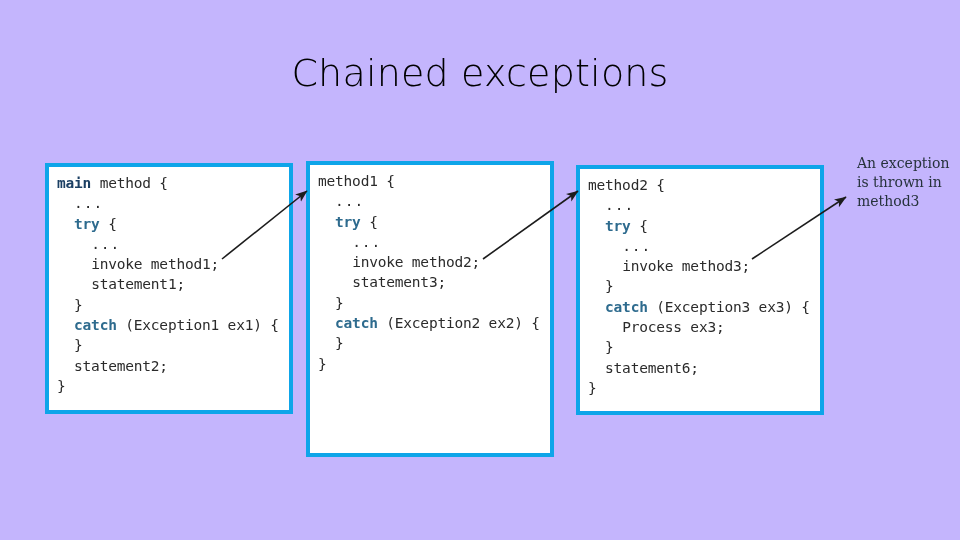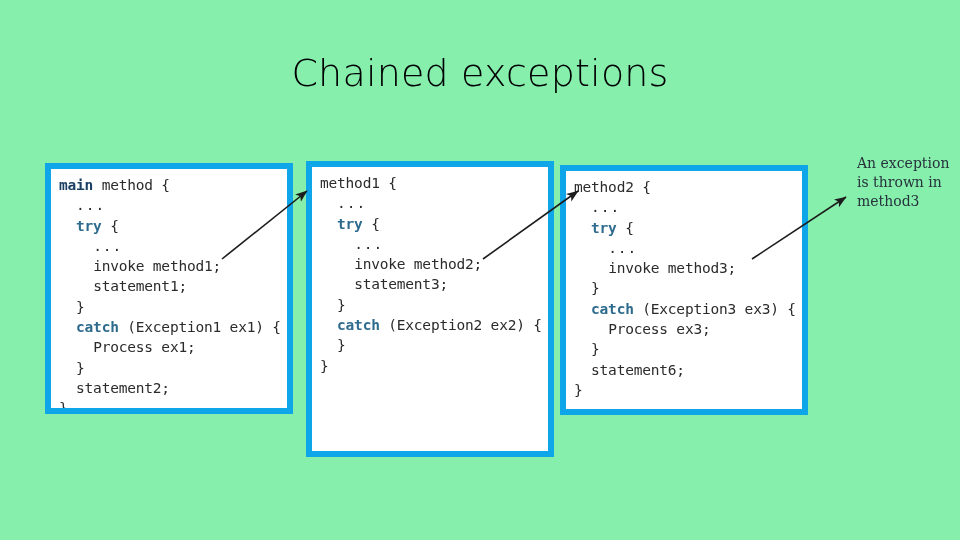--- a/index.html
+++ b/index.html
@@ -13,21 +13,21 @@
     height: 540px;
     position: relative;
     overflow: hidden;
     font-family: "Liberation Sans", sans-serif;
   }
   #slide {
     position: absolute;
     left: 0; top: 0;
     width: 960px;
     height: 540px;
-    background: #86efac;
+    background: #c4b5fd;
   }
 
   
   #slide-title {
     position: absolute;
     left: 0;
     top: 50px;
     width: 960px;
     text-align: center;
     font-family: "DejaVu Sans", "Liberation Sans", sans-serif;
@@ -36,28 +36,28 @@
     line-height: 46px;
     letter-spacing: 0.2px;
     color: #000000;
     white-space: nowrap;
   }
 
   
   .code-box {
     position: absolute;
     box-sizing: border-box;
-    border: 6px solid #0ea5e9;
+    border: 4px solid #0ea5e9;
     background: #ffffff;
     padding: 6px 0 4px 8px;
     overflow: hidden;
   }
   #code-box-1 { left: 45px;  top: 163px; width: 248px; height: 251px; }
   #code-box-2 { left: 306px; top: 161px; width: 248px; height: 296px; }
-  #code-box-3 { left: 560px; top: 165px; width: 248px; height: 250px; }
+  #code-box-3 { left: 576px; top: 165px; width: 248px; height: 250px; }
 
   .code-line {
     font-family: "DejaVu Sans Mono", "Liberation Mono", monospace;
     font-size: 14.5px;
     line-height: 20.3px;
     color: #2b2b2b;
     white-space: pre;
     letter-spacing: -0.2px;
   }
   .kw {
@@ -107,21 +107,20 @@
 
   <div class="code-box" id="code-box-1">
       <div class="code-line"><span class="kw-main">main</span><span> method {</span></div>
       <div class="code-line">  <span class="dots">...</span></div>
       <div class="code-line">  <span class="kw">try</span><span> {</span></div>
       <div class="code-line">    <span class="dots">...</span></div>
       <div class="code-line">    <span>invoke method1;</span></div>
       <div class="code-line">    <span>statement1;</span></div>
       <div class="code-line">  <span>}</span></div>
       <div class="code-line">  <span class="kw">catch</span><span> (Exception1 ex1) {</span></div>
-      <div class="code-line">    <span>Process ex1;</span></div>
       <div class="code-line">  <span>}</span></div>
       <div class="code-line">  <span>statement2;</span></div>
       <div class="code-line"><span>}</span></div>
     </div>
 
   <div class="code-box" id="code-box-2">
       <div class="code-line"><span>method1 {</span></div>
       <div class="code-line">  <span class="dots">...</span></div>
       <div class="code-line">  <span class="kw">try</span><span> {</span></div>
       <div class="code-line">    <span class="dots">...</span></div>

